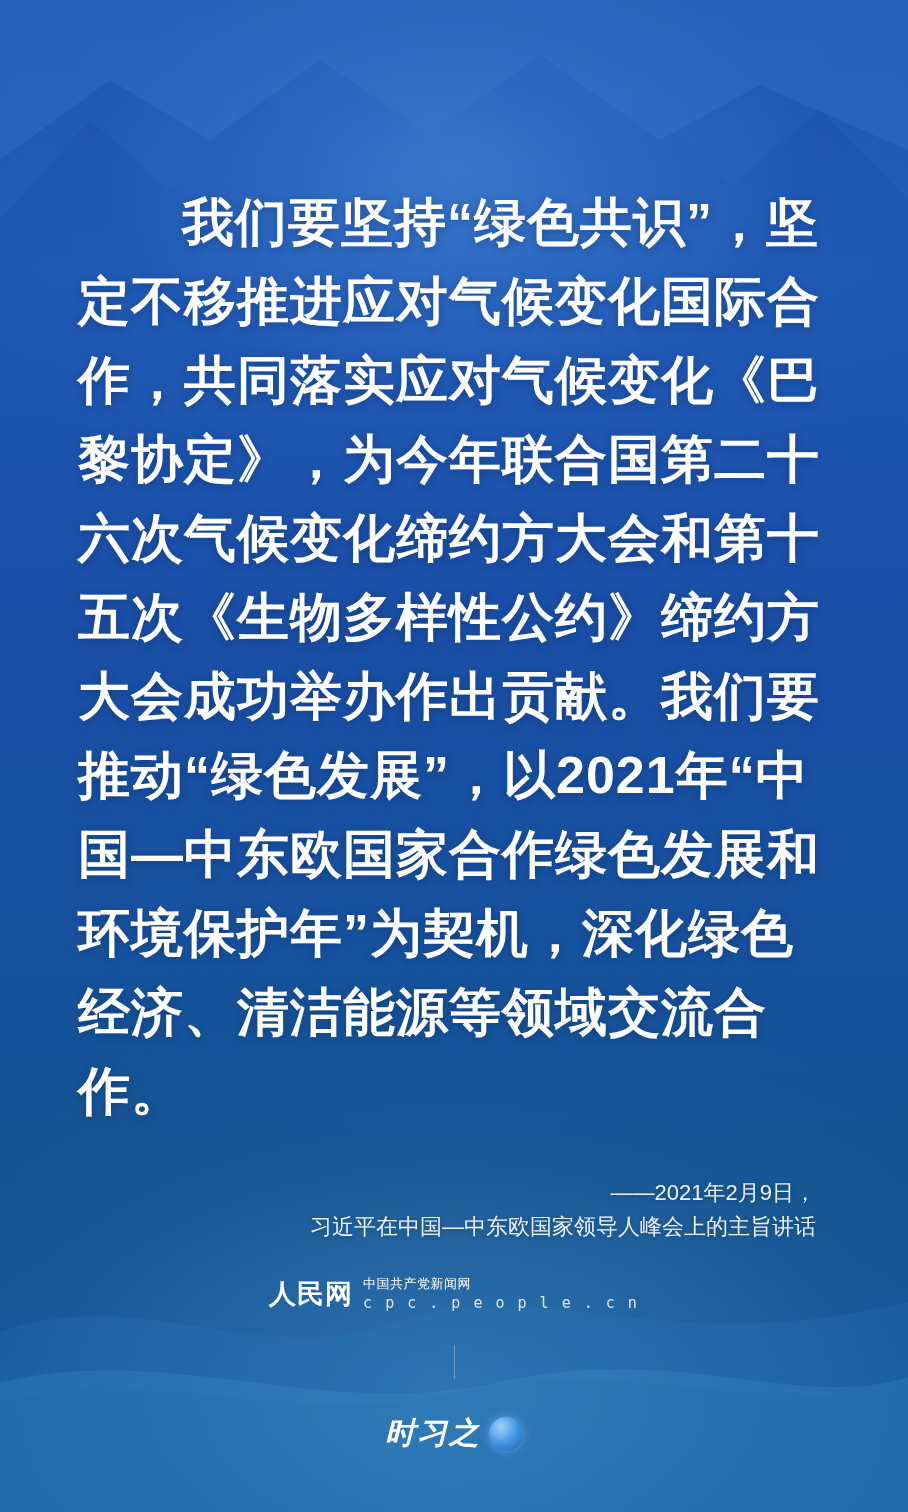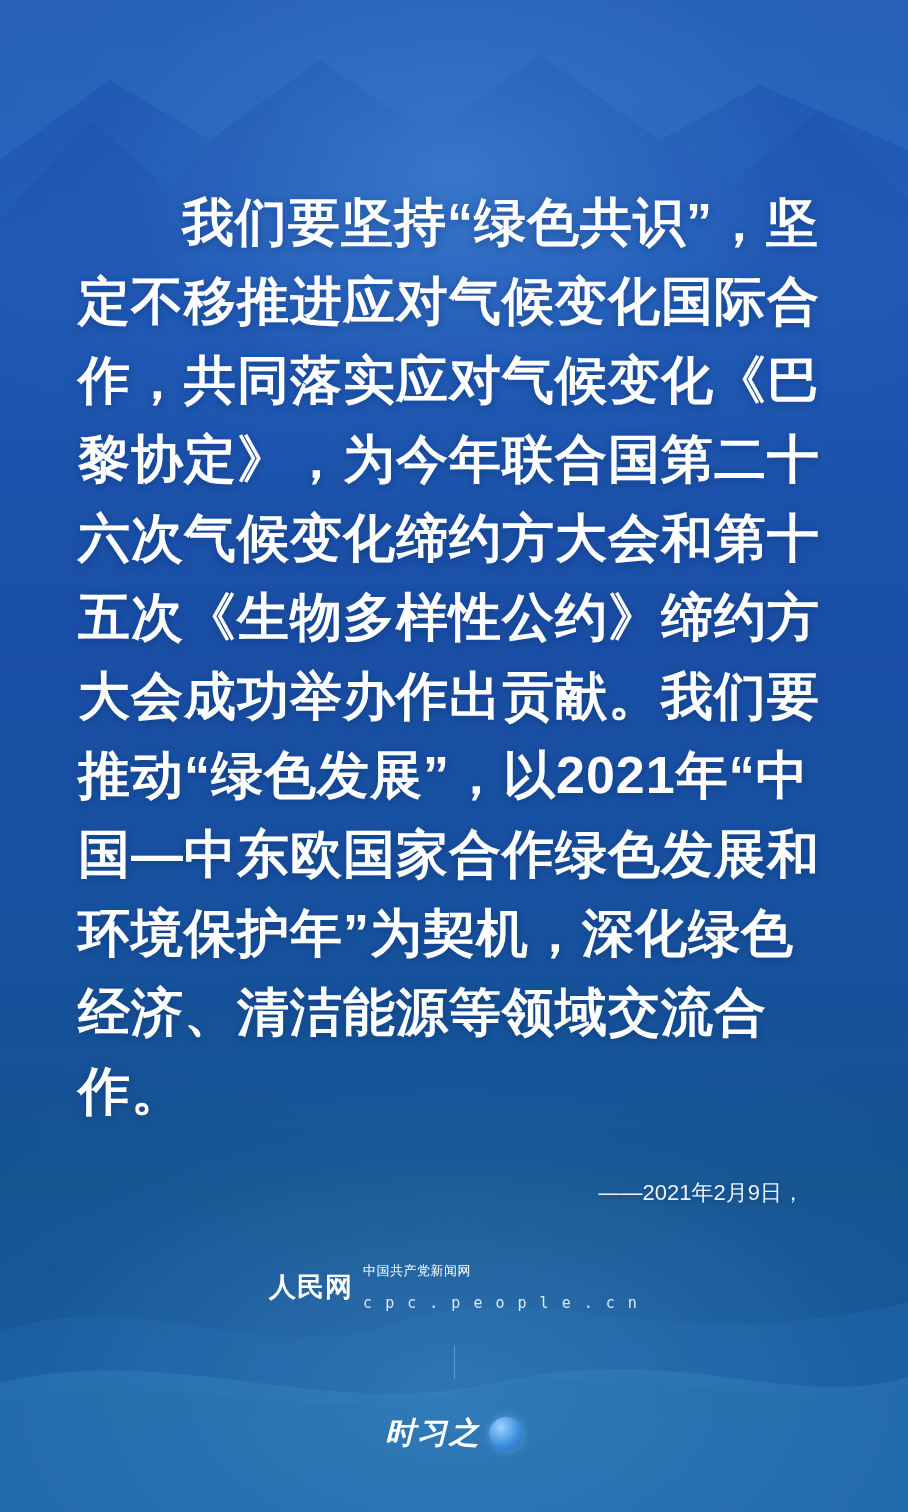--- a/index.html
+++ b/index.html
@@ -64,21 +64,21 @@
     line-height: 79px;
     font-weight: bold;
     letter-spacing: 1px;
     text-indent: 104px;
     text-shadow: 0 2px 8px rgba(0,30,80,0.35);
     font-family: "Liberation Sans", "DejaVu Sans", sans-serif;
   }
 
   .attrib {
     position: absolute;
-    right: 104px;
+    right: 92px;
     top: 1176px;
     width: 680px;
     text-align: right;
     color: #eef4fb;
     font-size: 22px;
     line-height: 34px;
     font-family: "Liberation Sans", "DejaVu Sans", sans-serif;
     text-shadow: 0 1px 4px rgba(0,30,80,0.3);
   }
 
@@ -102,21 +102,21 @@
     font-size: 27px;
     font-weight: bold;
     color: #ffffff;
     line-height: 1;
     letter-spacing: 1px;
     font-family: "Liberation Serif", serif;
   }
   .brand-people .sub {
     display: flex;
     flex-direction: column;
-    gap: 16px;
+    gap: 3px;
   }
   .brand-people .sub .cn {
     font-size: 13px;
     color: #ffffff;
     letter-spacing: 0.5px;
     line-height: 1.1;
   }
   .brand-people .sub .en {
     font-size: 15px;
     color: #dbe8f7;
@@ -182,20 +182,21 @@
       <path d="M0,200 C180,160 320,240 500,200 C680,160 800,230 908,195 L908,330 L0,330 Z" fill="#3e93cb"></path>
     </svg>
   </div>
 
   <div class="content">
 
     <div class="quote">我们要坚持“绿色共识”，坚定不移推进应对气候变化国际合作，共同落实应对气候变化《巴黎协定》，为今年联合国第二十六次气候变化缔约方大会和第十五次《生物多样性公约》缔约方大会成功举办作出贡献。我们要推动“绿色发展”，以2021年“中国—中东欧国家合作绿色发展和环境保护年”为契机，深化绿色经济、清洁能源等领域交流合作。</div>
 
     <div class="attrib">
       <div>——2021年2月9日，</div>
+      <div>习近平在中国—中东欧国家领导人峰会上的主旨讲话</div>
     </div>
 
     <div class="footer">
       <div class="brand-people">
         <span class="mark">人民网</span>
         <span class="sub">
           <span class="cn">中国共产党新闻网</span>
           <span class="en">c p c . p e o p l e . c n</span>
         </span>
       </div>

